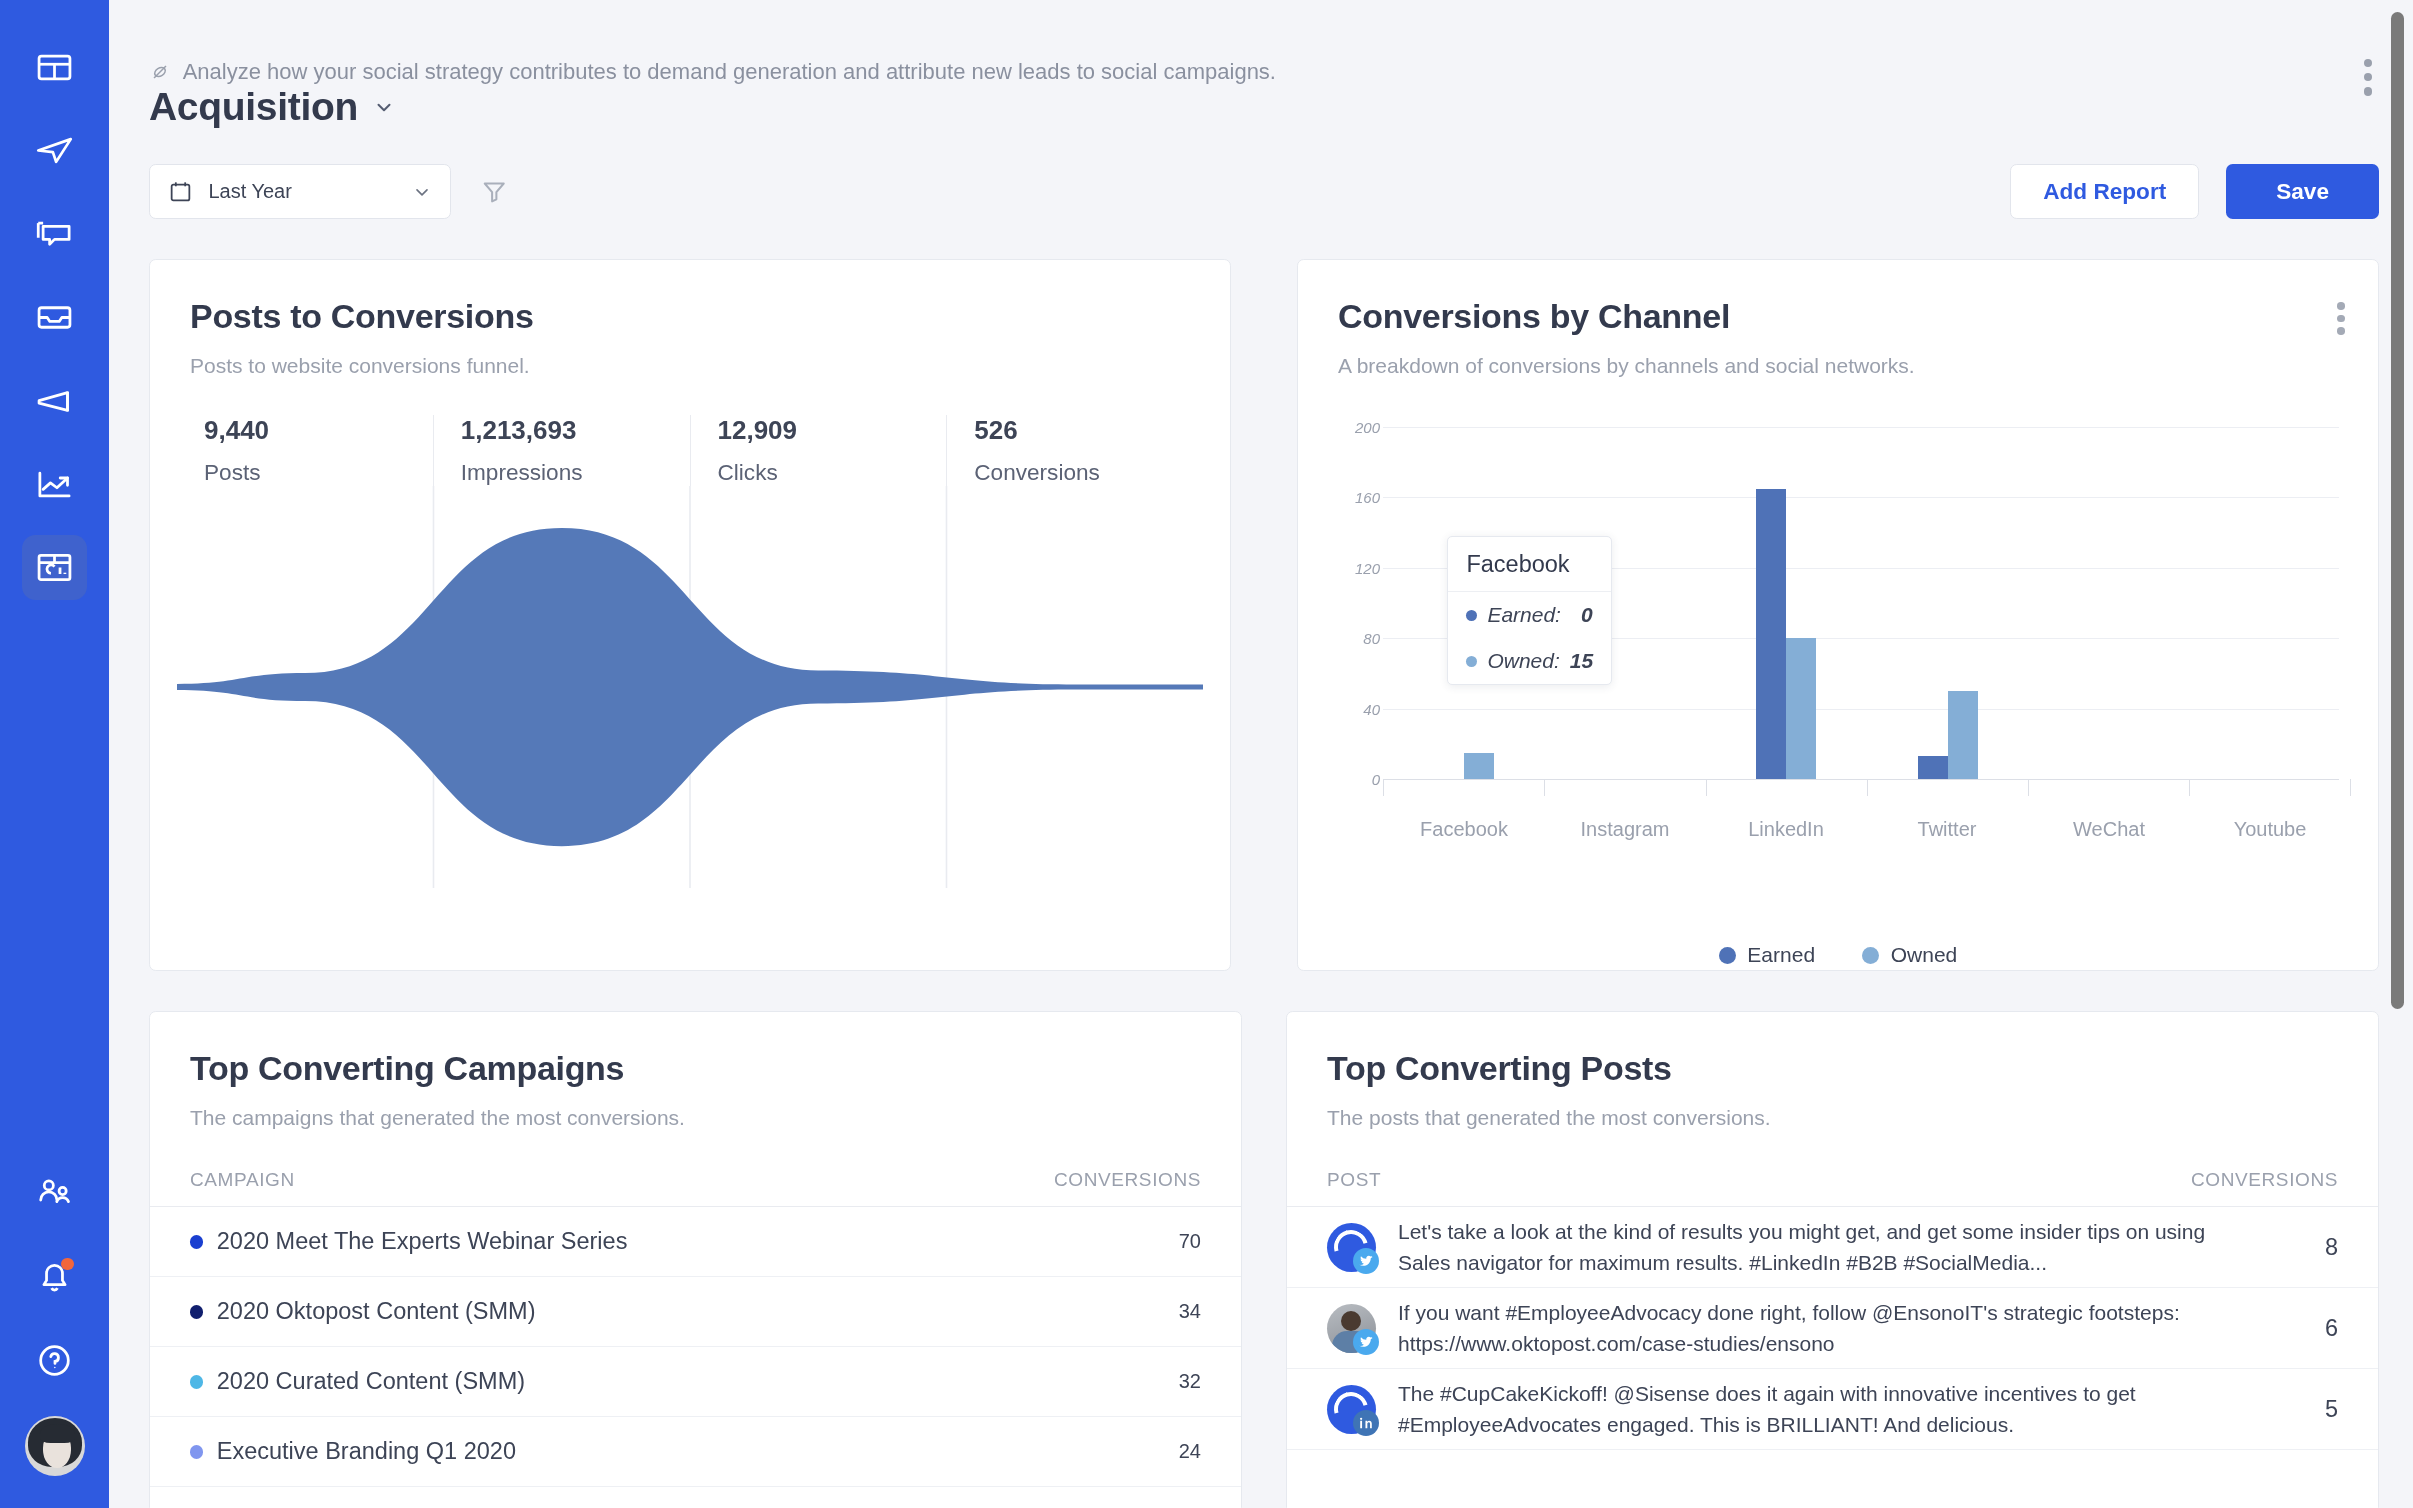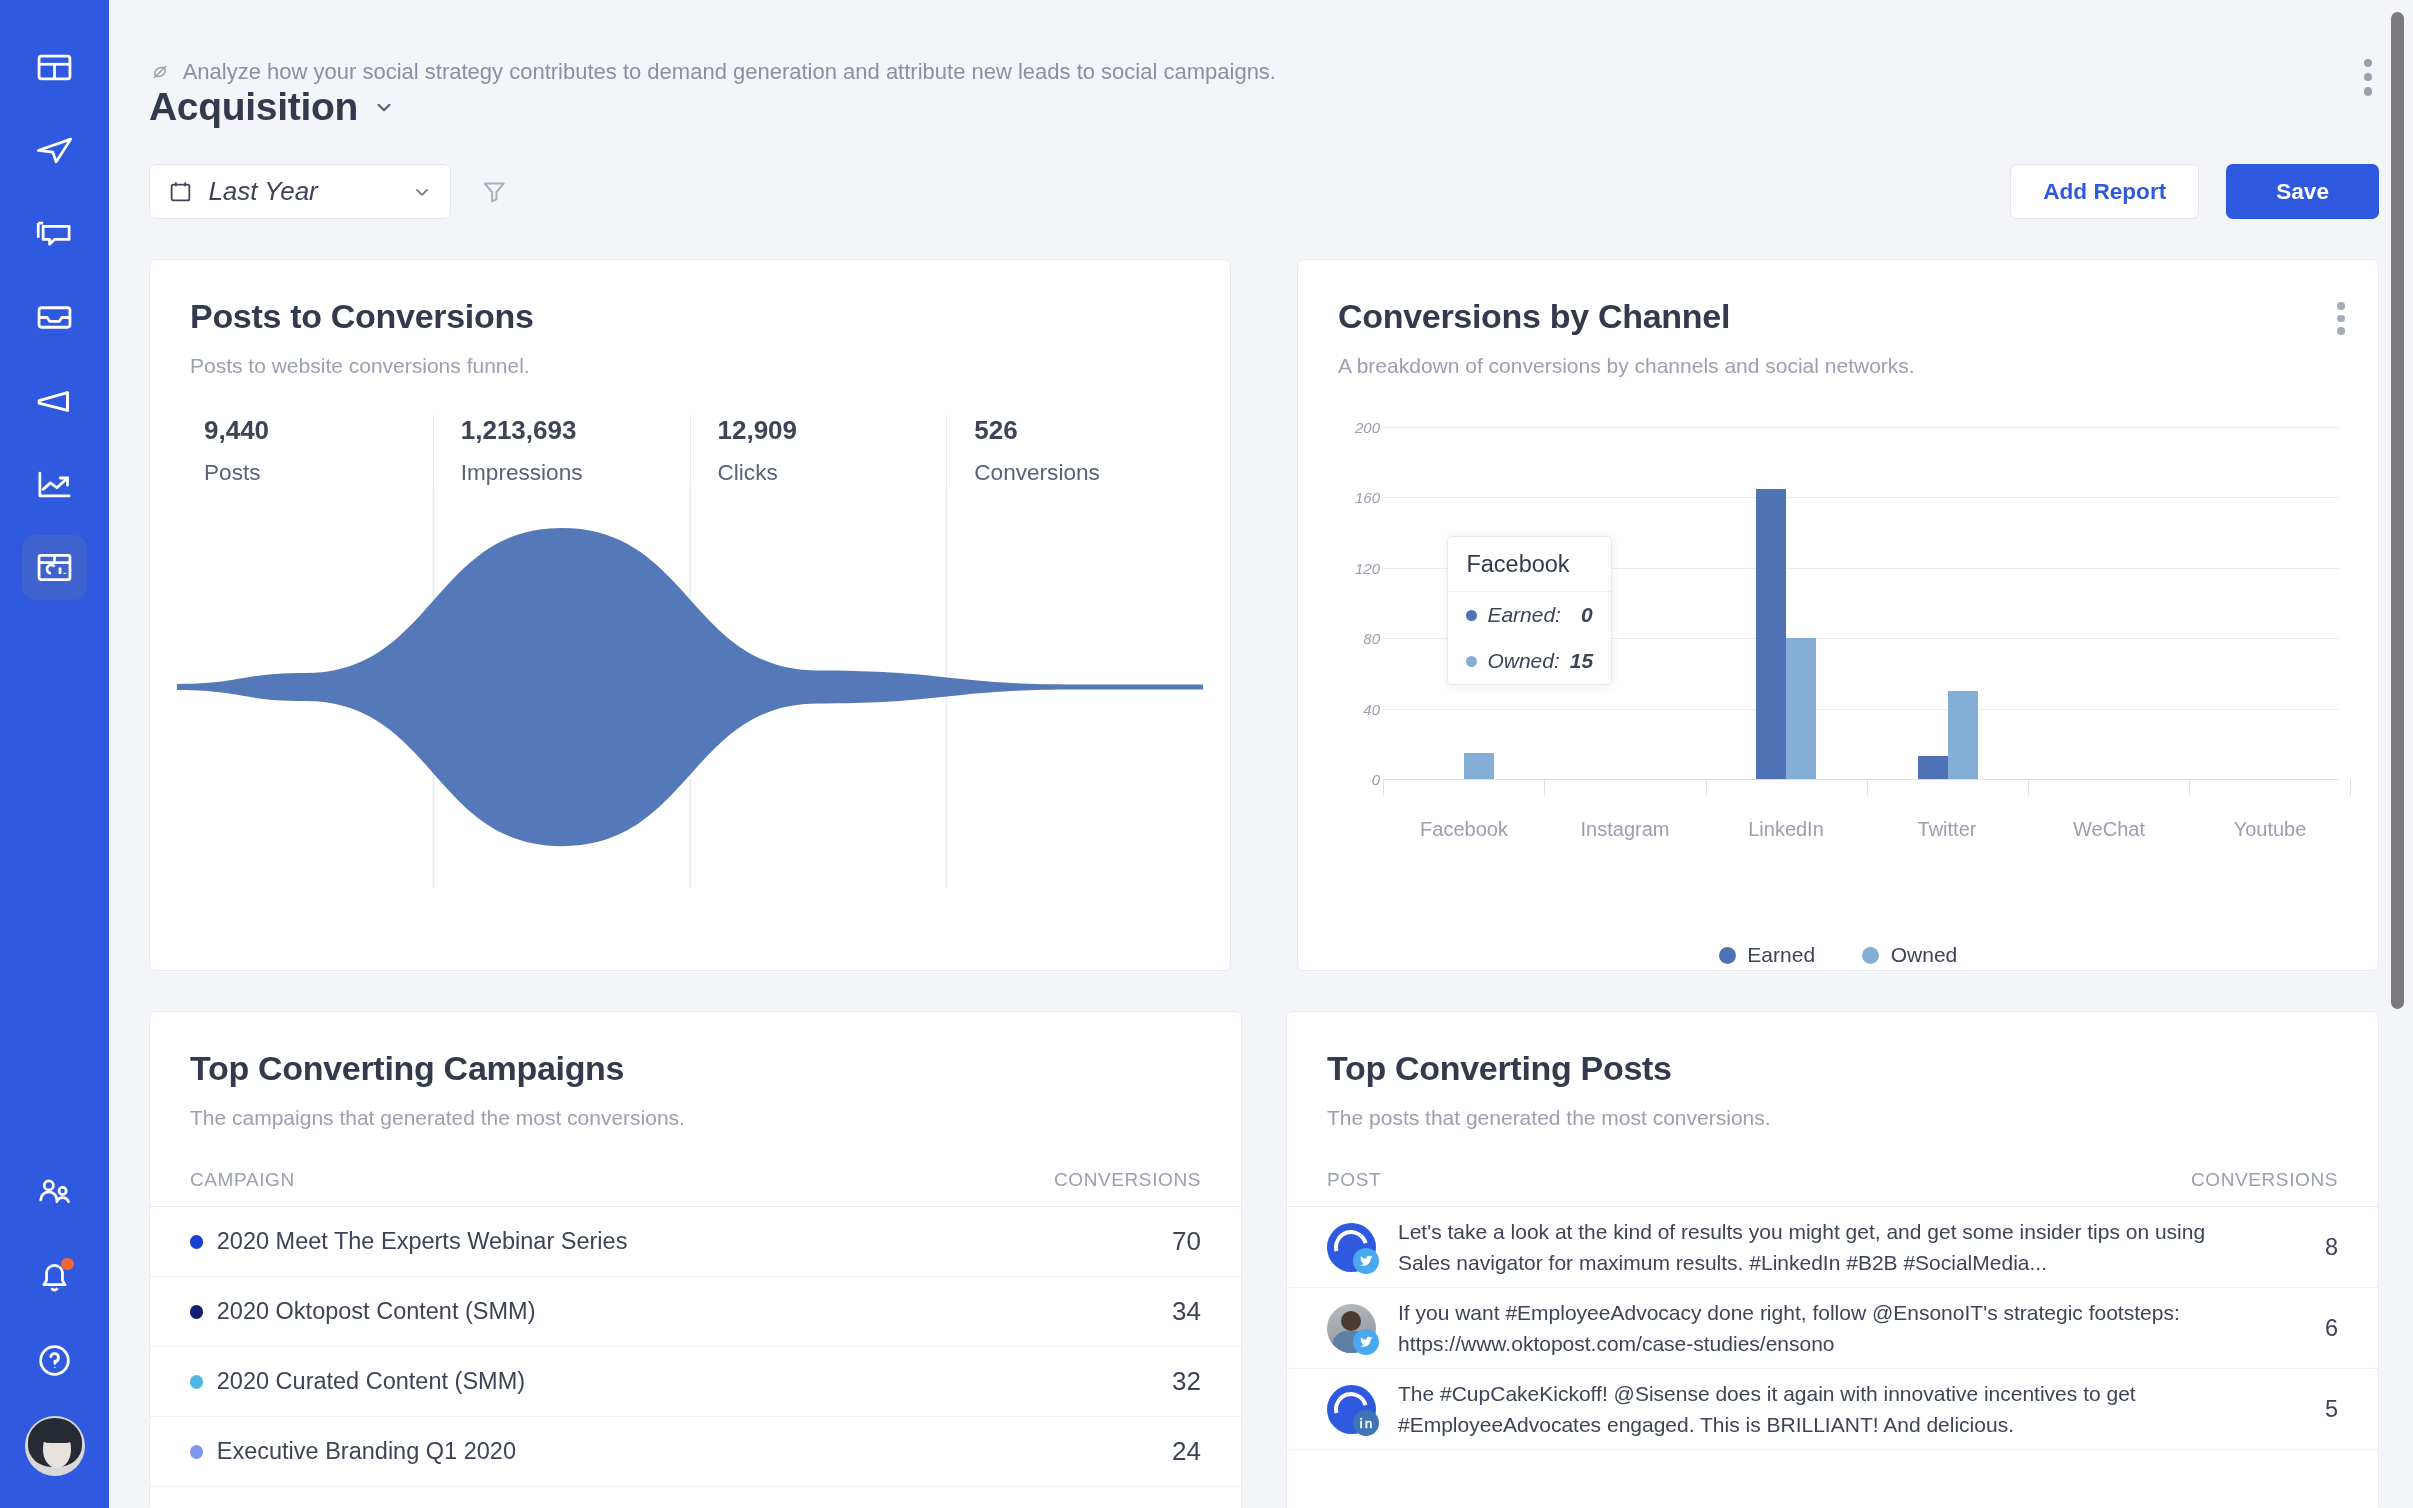--- a/index.html
+++ b/index.html
@@ -68,21 +68,21 @@
 
   
   #toolbar {
     display: flex; align-items: center; padding: 35px 35px 0 40px;
   }
   #date-select {
     height: 55px; min-width: 302px; background: #fff; border: 0.8px solid #e2e5ec;
     border-radius: 6.7px; display: flex; align-items: center; padding: 0 18.4px;
     gap: 15px; cursor: pointer;
   }
-  #date-select .dv { font-size: 26px; color: #3d4456; flex: 1; font-style: italic; }
+  #date-select .dv { font-size: 20px; color: #3d4456; flex: 1; }
   #filter-icon { margin-left: 28.5px; cursor: pointer; }
   .tb-spacer { flex: 1; }
   #add-report-btn {
     height: 55px; padding: 0 32px; background: #fff; border: 0.8px solid #e2e5ec;
     border-radius: 6.7px; color: #2f5ae0; font-size: 22.6px; font-weight: 700;
     display: flex; align-items: center; cursor: pointer; font-family: inherit;
   }
   #save-btn {
     height: 55px; padding: 0 50px; margin-left: 27px; background: #2f5ae0;
     border: none; border-radius: 6.7px; color: #fff; font-size: 22.6px; font-weight: 700;
@@ -167,21 +167,21 @@
     display: flex; align-items: flex-end; padding: 39px 40px 15px 40px;
     font-size: 19px; color: #9aa0ad; letter-spacing: 0.6px; border-bottom: 0.8px solid #e9ebf0;
   }
   .thead .c2 { margin-left: auto; }
   .trow {
     display: flex; align-items: center; padding: 0 40px; height: 70px;
     border-bottom: 0.8px solid #eef0f4; font-size: 23.5px; color: #3d4456;
   }
   .trow .dot { width: 13.4px; height: 13.4px; border-radius: 50%; margin-right: 13.4px; flex: none; }
   .trow .name { white-space: nowrap; overflow: hidden; text-overflow: ellipsis; }
-  .trow .val { margin-left: auto; font-size: 26px; color: #3d4456; padding-left: 23.5px; text-align: center; }
+  .trow .val { margin-left: auto; font-size: 20px; color: #3d4456; padding-left: 23.5px; text-align: center; }
 
   .prow {
     display: flex; align-items: center; padding: 0 40px; height: 81px;
     border-bottom: 0.8px solid #eef0f4;
   }
   .prow .pavatar {
     width: 49px; height: 49px; border-radius: 50%; flex: none; margin-right: 22px;
     position: relative; overflow: visible;
   }
   .pavatar .base { position: absolute; inset: 0; border-radius: 50%; background: #2f5ae0; overflow: hidden; }

